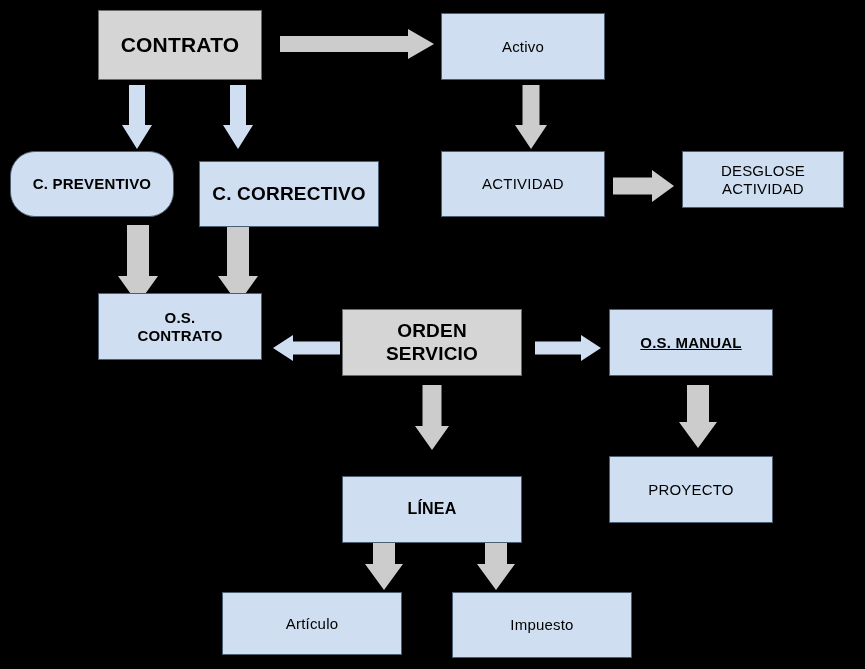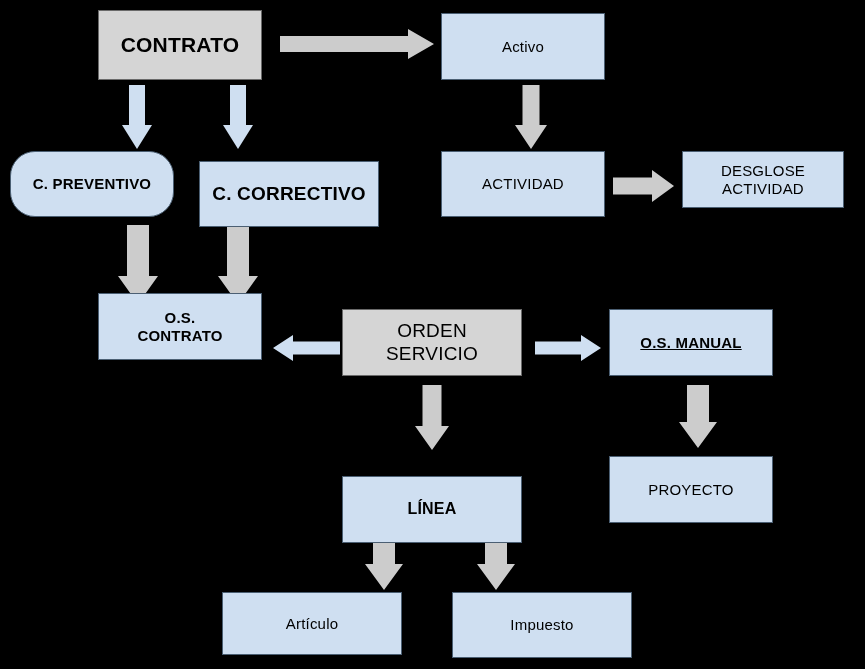--- a/index.html
+++ b/index.html
@@ -125,21 +125,21 @@
     </div>
     <div class="node blue" style="left: 441px; top: 151px; width: 164px; height: 66px; font-size: 15px; font-weight: normal;">
       <span class="label">ACTIVIDAD</span>
     </div>
     <div class="node blue" style="left: 682px; top: 151px; width: 162px; height: 57px; font-size: 15px; font-weight: normal;">
       <span class="label">DESGLOSE<br>ACTIVIDAD</span>
     </div>
     <div class="node blue" style="left: 98px; top: 293px; width: 164px; height: 67px; font-size: 15px; font-weight: bold;">
       <span class="label">O.S.<br>CONTRATO</span>
     </div>
-    <div class="node gray" style="left: 342px; top: 309px; width: 180px; height: 67px; font-size: 19px; font-weight: normal;">
+    <div class="node gray" style="left: 342px; top: 309px; width: 180px; height: 67px; font-size: 19px; font-weight: bold;">
       <span class="label">ORDEN<br>SERVICIO</span>
     </div>
     <div class="node blue" style="left: 609px; top: 309px; width: 164px; height: 67px; font-size: 15px; font-weight: bold; text-decoration: underline;">
       <span class="label">O.S. MANUAL</span>
     </div>
     <div class="node blue" style="left: 342px; top: 476px; width: 180px; height: 67px; font-size: 16px; font-weight: bold;">
       <span class="label">LÍNEA</span>
     </div>
     <div class="node blue" style="left: 609px; top: 456px; width: 164px; height: 67px; font-size: 15px; font-weight: normal;">
       <span class="label">PROYECTO</span>

